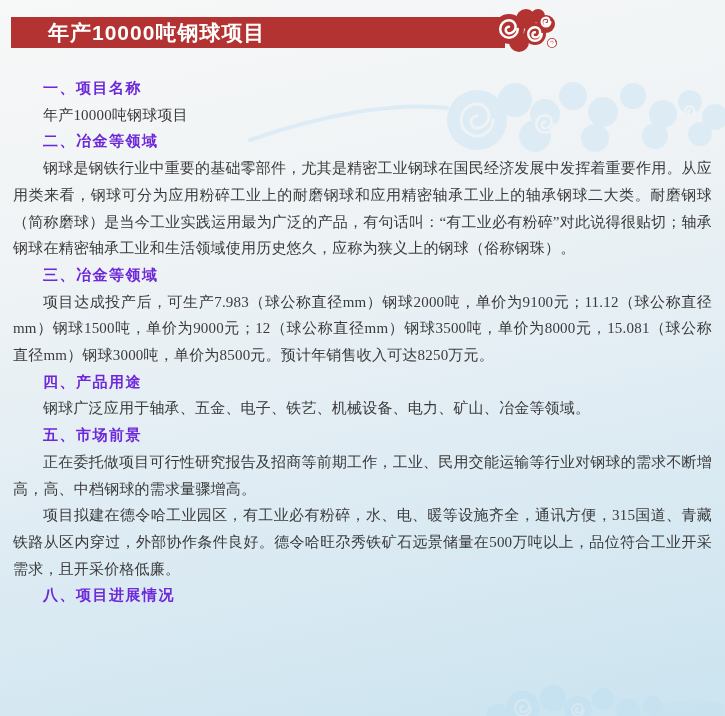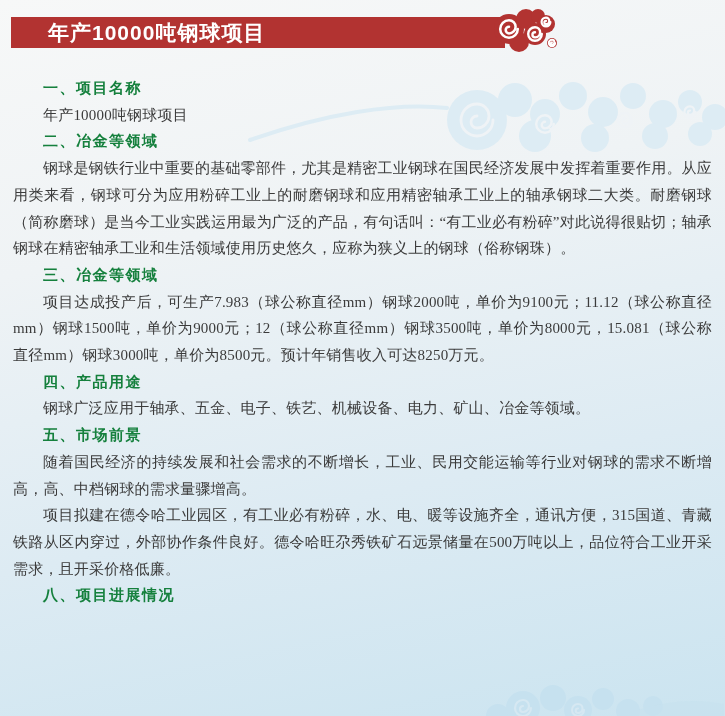--- a/index.html
+++ b/index.html
@@ -19,21 +19,21 @@
     font-size:21px;letter-spacing:1px;padding-left:37px;white-space:nowrap;
   }
   .banner-cloud{position:absolute;left:483px;top:5px;z-index:4;}
   .content{
     position:absolute;left:13px;top:75px;width:699px;z-index:2;
     color:var(--body-text,#3b3b3b);
   }
   .sec-heading{
     font-family:"Liberation Sans",sans-serif;font-weight:700;
     font-size:15px;line-height:26.7px;text-indent:2em;letter-spacing:1.5px;
-    color:#15803d;
+    color:#6d28d9;
   }
   .sec-para{
     font-size:15px;line-height:26.7px;text-indent:2em;
     text-align:justify;letter-spacing:0.2px;
   }
   .red-fill{fill:var(--banner-red,#b23331);}
   .curl-on-red{stroke:#ffffff;fill:none;}
   .blue-fill{fill:var(--cloud-blue,#ddecf4);}
   .curl-on-blue{stroke:#eff3f6;fill:none;}
   .tail-blue{stroke:var(--cloud-blue,#ddecf4);fill:none;}
@@ -117,16 +117,16 @@
 <div class="content">
     <div class="sec-heading">一、项目名称</div>
     <div class="sec-para">年产10000吨钢球项目</div>
     <div class="sec-heading">二、冶金等领域</div>
     <div class="sec-para">钢球是钢铁行业中重要的基础零部件，尤其是精密工业钢球在国民经济发展中发挥着重要作用。从应用类来看，钢球可分为应用粉碎工业上的耐磨钢球和应用精密轴承工业上的轴承钢球二大类。耐磨钢球（简称磨球）是当今工业实践运用最为广泛的产品，有句话叫：“有工业必有粉碎”对此说得很贴切；轴承钢球在精密轴承工业和生活领域使用历史悠久，应称为狭义上的钢球（俗称钢珠）。</div>
     <div class="sec-heading">三、冶金等领域</div>
     <div class="sec-para">项目达成投产后，可生产7.983（球公称直径mm）钢球2000吨，单价为9100元；11.12（球公称直径mm）钢球1500吨，单价为9000元；12（球公称直径mm）钢球3500吨，单价为8000元，15.081（球公称直径mm）钢球3000吨，单价为8500元。预计年销售收入可达8250万元。</div>
     <div class="sec-heading">四、产品用途</div>
     <div class="sec-para">钢球广泛应用于轴承、五金、电子、铁艺、机械设备、电力、矿山、冶金等领域。</div>
     <div class="sec-heading">五、市场前景</div>
-    <div class="sec-para">随着国民经济的持续发展和社会需求的不断增长，工业、民用交能运输等行业对钢球的需求不断增高，高、中档钢球的需求量骤增高。</div>
+    <div class="sec-para">正在委托做项目可行性研究报告及招商等前期工作，工业、民用交能运输等行业对钢球的需求不断增高，高、中档钢球的需求量骤增高。</div>
     <div class="sec-para">项目拟建在德令哈工业园区，有工业必有粉碎，水、电、暖等设施齐全，通讯方便，315国道、青藏铁路从区内穿过，外部协作条件良好。德令哈旺尕秀铁矿石远景储量在500万吨以上，品位符合工业开采需求，且开采价格低廉。</div>
     <div class="sec-heading">八、项目进展情况</div>
   </div>
 
 </body></html>

